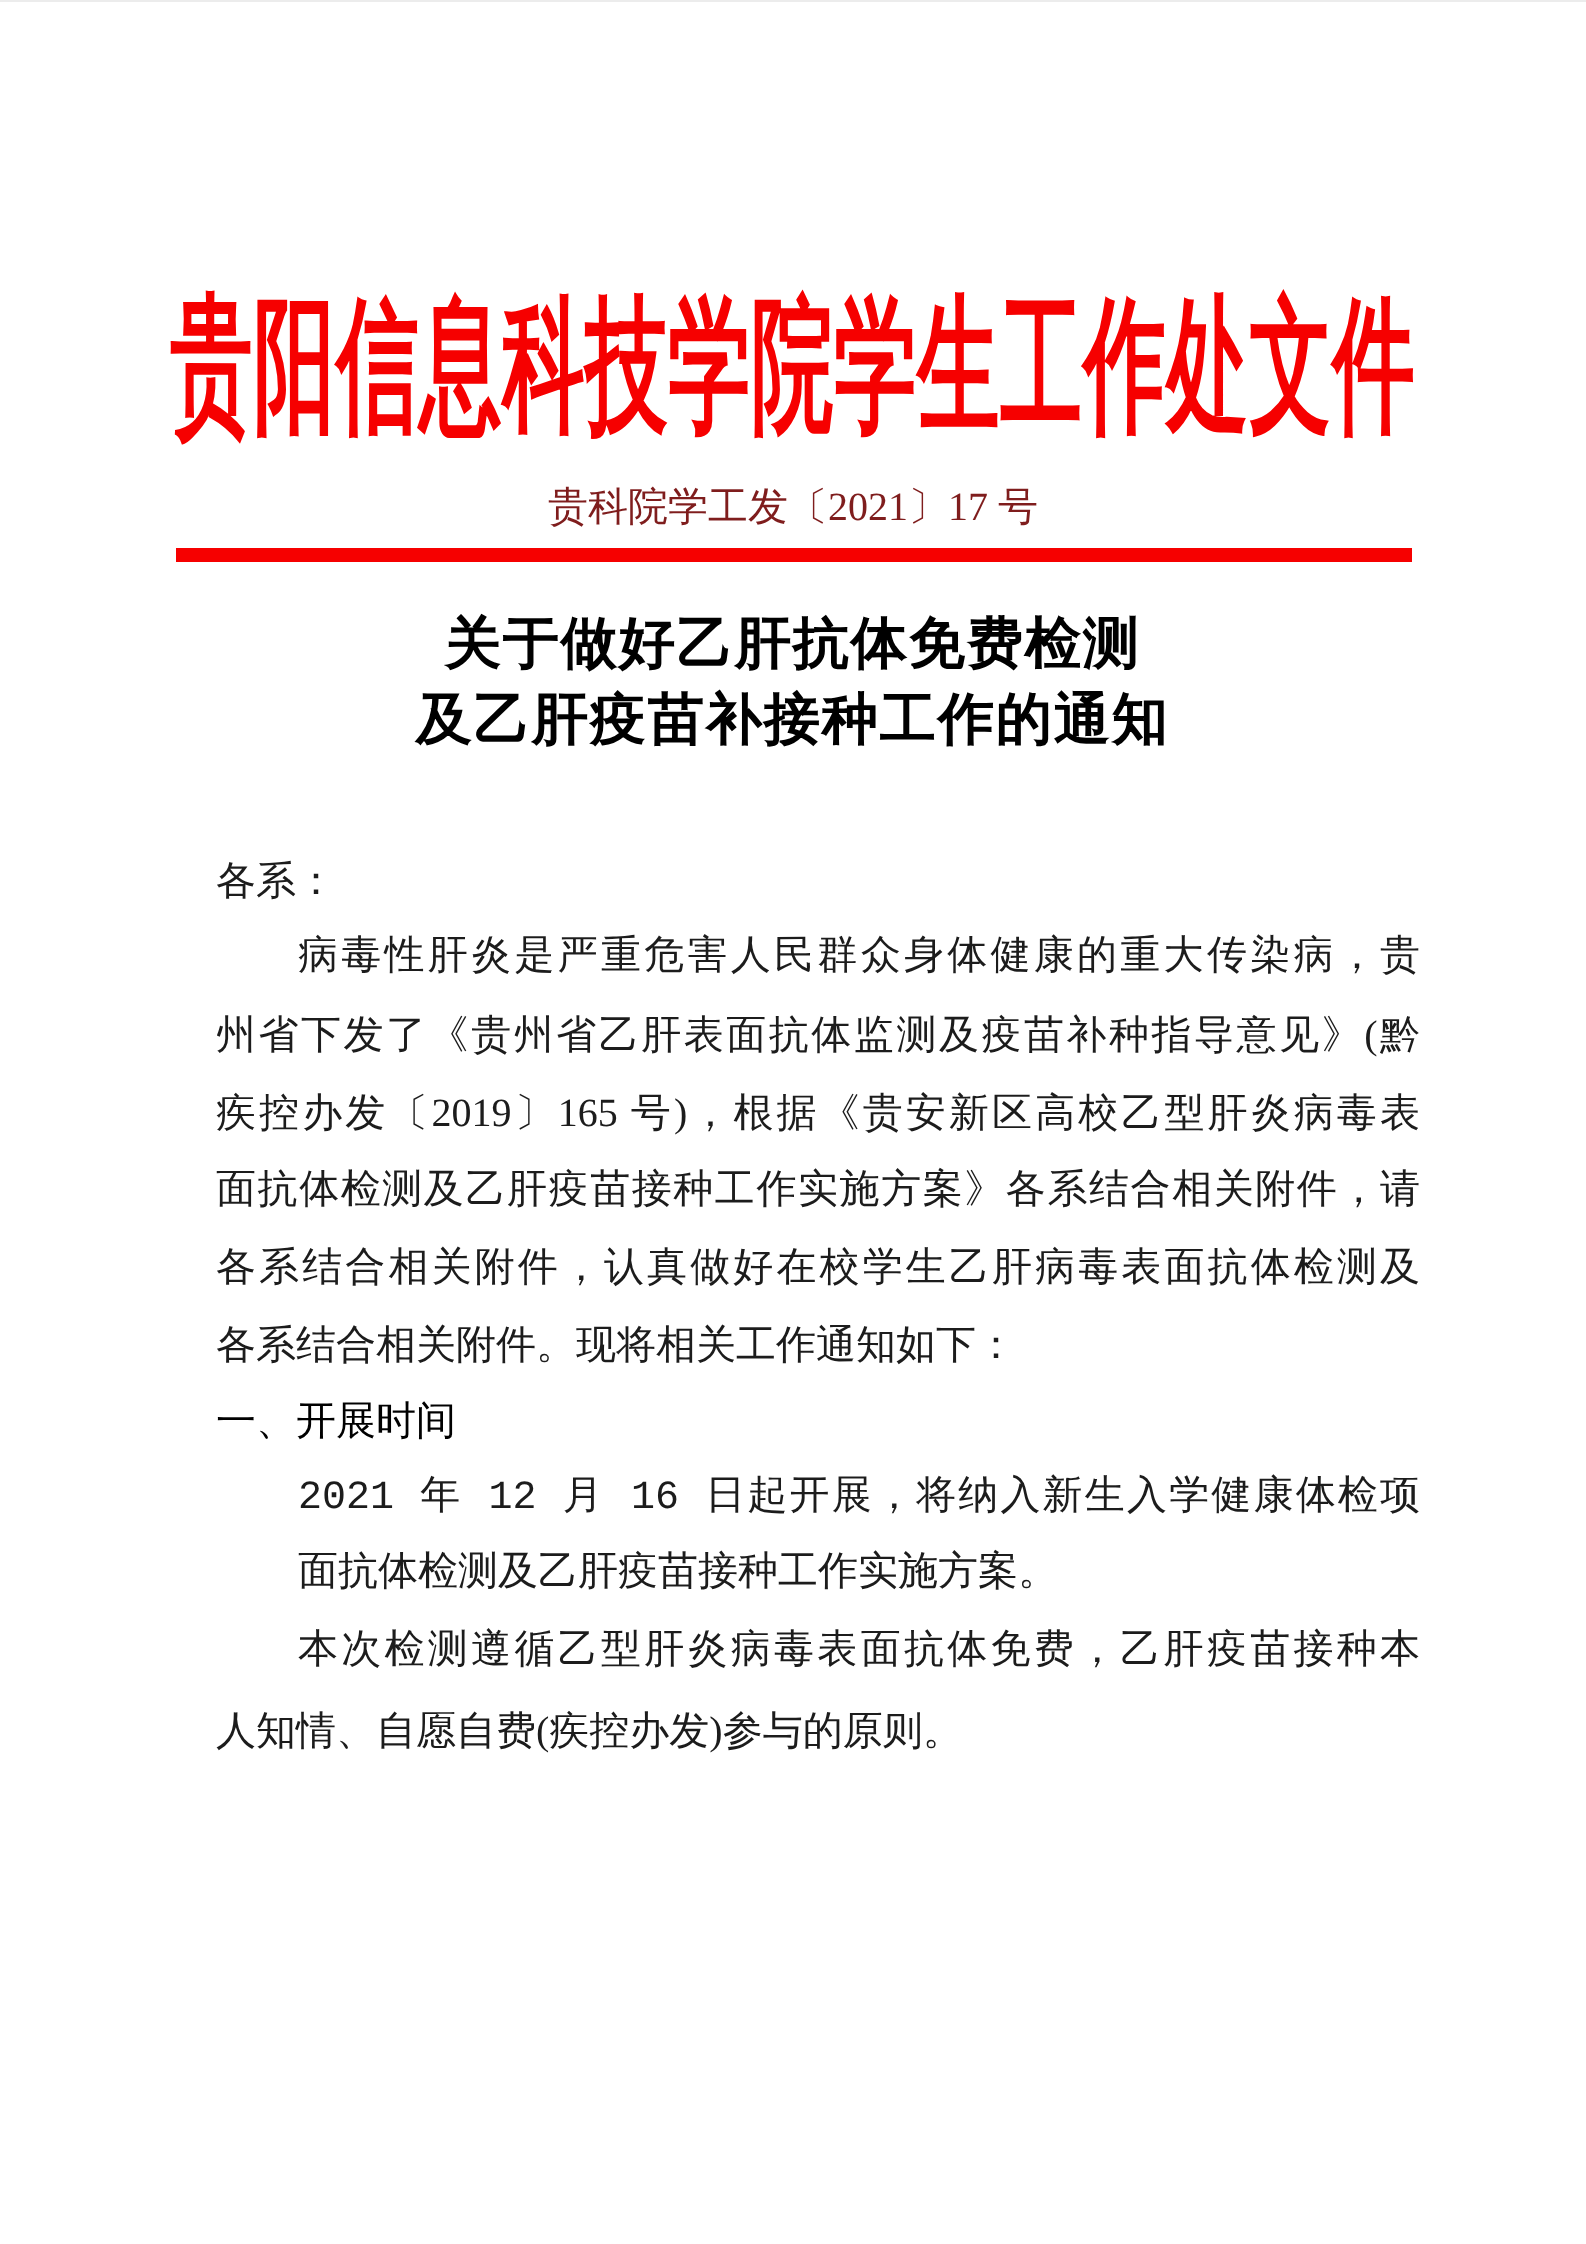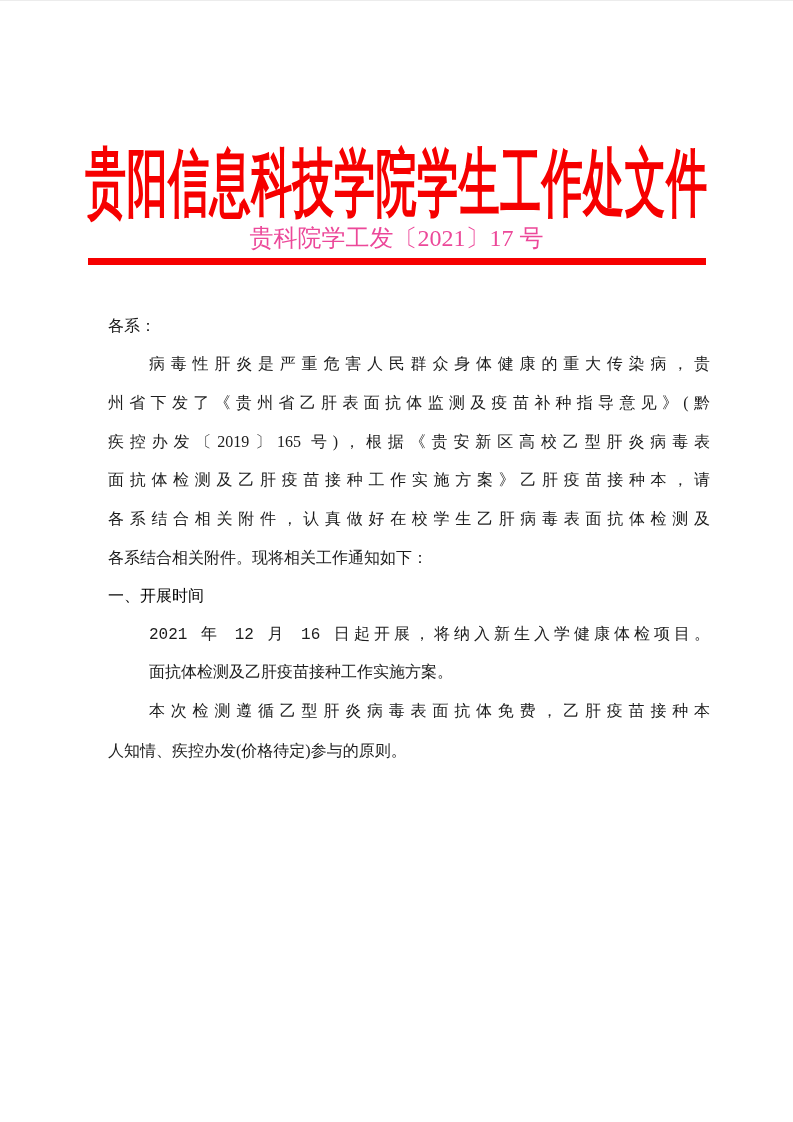--- a/index.html
+++ b/index.html
@@ -33,25 +33,25 @@
     line-height: 42px;
     letter-spacing: 0.5px;
     color: var(--red, #f60000);
     white-space: nowrap;
     transform: scaleY(1.8);
     transform-origin: 50% 0;
   }
 
   
   .doc-number {
-    margin-top: 4px;
+    margin-top: 20px;
     text-align: center;
-    font-size: 24px;
+    font-size: 20px;
     line-height: 26px;
-    color: #ec4899;
+    color: #7f1d1d;
   }
 
   
   .red-rule {
     margin: 7px 87px 0 88px;
     height: 7px;
     background: var(--red, #f60000);
   }
 
   
@@ -63,21 +63,21 @@
     line-height: 38px;
     color: #000000;
     letter-spacing: 1px;
   }
 
   
   .body-col {
     margin: 42px 83px 0 108px;
   }
   .line {
-    font-size: 16px;
+    font-size: 20px;
     line-height: 38.6px;
     height: 38.6px;
     overflow: hidden;
     color: var(--text, #1c1c1c);
   }
   .jfull {
     text-align: justify;
     text-align-last: justify;
   }
   .ind {
@@ -96,35 +96,39 @@
 <div class="page">
 
   <div class="org-title-wrap">
     <span class="org-title">贵阳信息科技学院学生工作处文件</span>
   </div>
 
   <div class="doc-number">贵科院学工发〔2021〕17 号</div>
 
   <div class="red-rule"></div>
 
+  <div class="notice-title">
+    <div>关于做好乙肝抗体免费检测</div>
+    <div>及乙肝疫苗补接种工作的通知</div>
+  </div>
 
   <div class="body-col">
 
     <div class="line">各系：</div>
 
     <div class="line jfull ind">病毒性肝炎是严重危害人民群众身体健康的重大传染病，贵</div>
     <div class="line jfull">州省下发了《贵州省乙肝表面抗体监测及疫苗补种指导意见》(黔</div>
     <div class="line jfull">疾控办发〔2019〕165 号)，根据《贵安新区高校乙型肝炎病毒表</div>
-    <div class="line jfull">面抗体检测及乙肝疫苗接种工作实施方案》乙肝疫苗接种本，请</div>
+    <div class="line jfull">面抗体检测及乙肝疫苗接种工作实施方案》各系结合相关附件，请</div>
     <div class="line jfull">各系结合相关附件，认真做好在校学生乙肝病毒表面抗体检测及</div>
     <div class="line">各系结合相关附件。现将相关工作通知如下：</div>
 
     <div class="line heading">一、开展时间</div>
     <div class="line jfull ind">2021 年 12 月 16 日起开展，将纳入新生入学健康体检项目。</div>
 
     <div class="line ind">面抗体检测及乙肝疫苗接种工作实施方案。</div>
 
     <div class="line jfull ind">本次检测遵循乙型肝炎病毒表面抗体免费，乙肝疫苗接种本</div>
-    <div class="line">人知情、疾控办发(价格待定)参与的原则。</div>
+    <div class="line">人知情、自愿自费(疾控办发)参与的原则。</div>
 
   </div>
 
 </div>
 
 </body></html>

